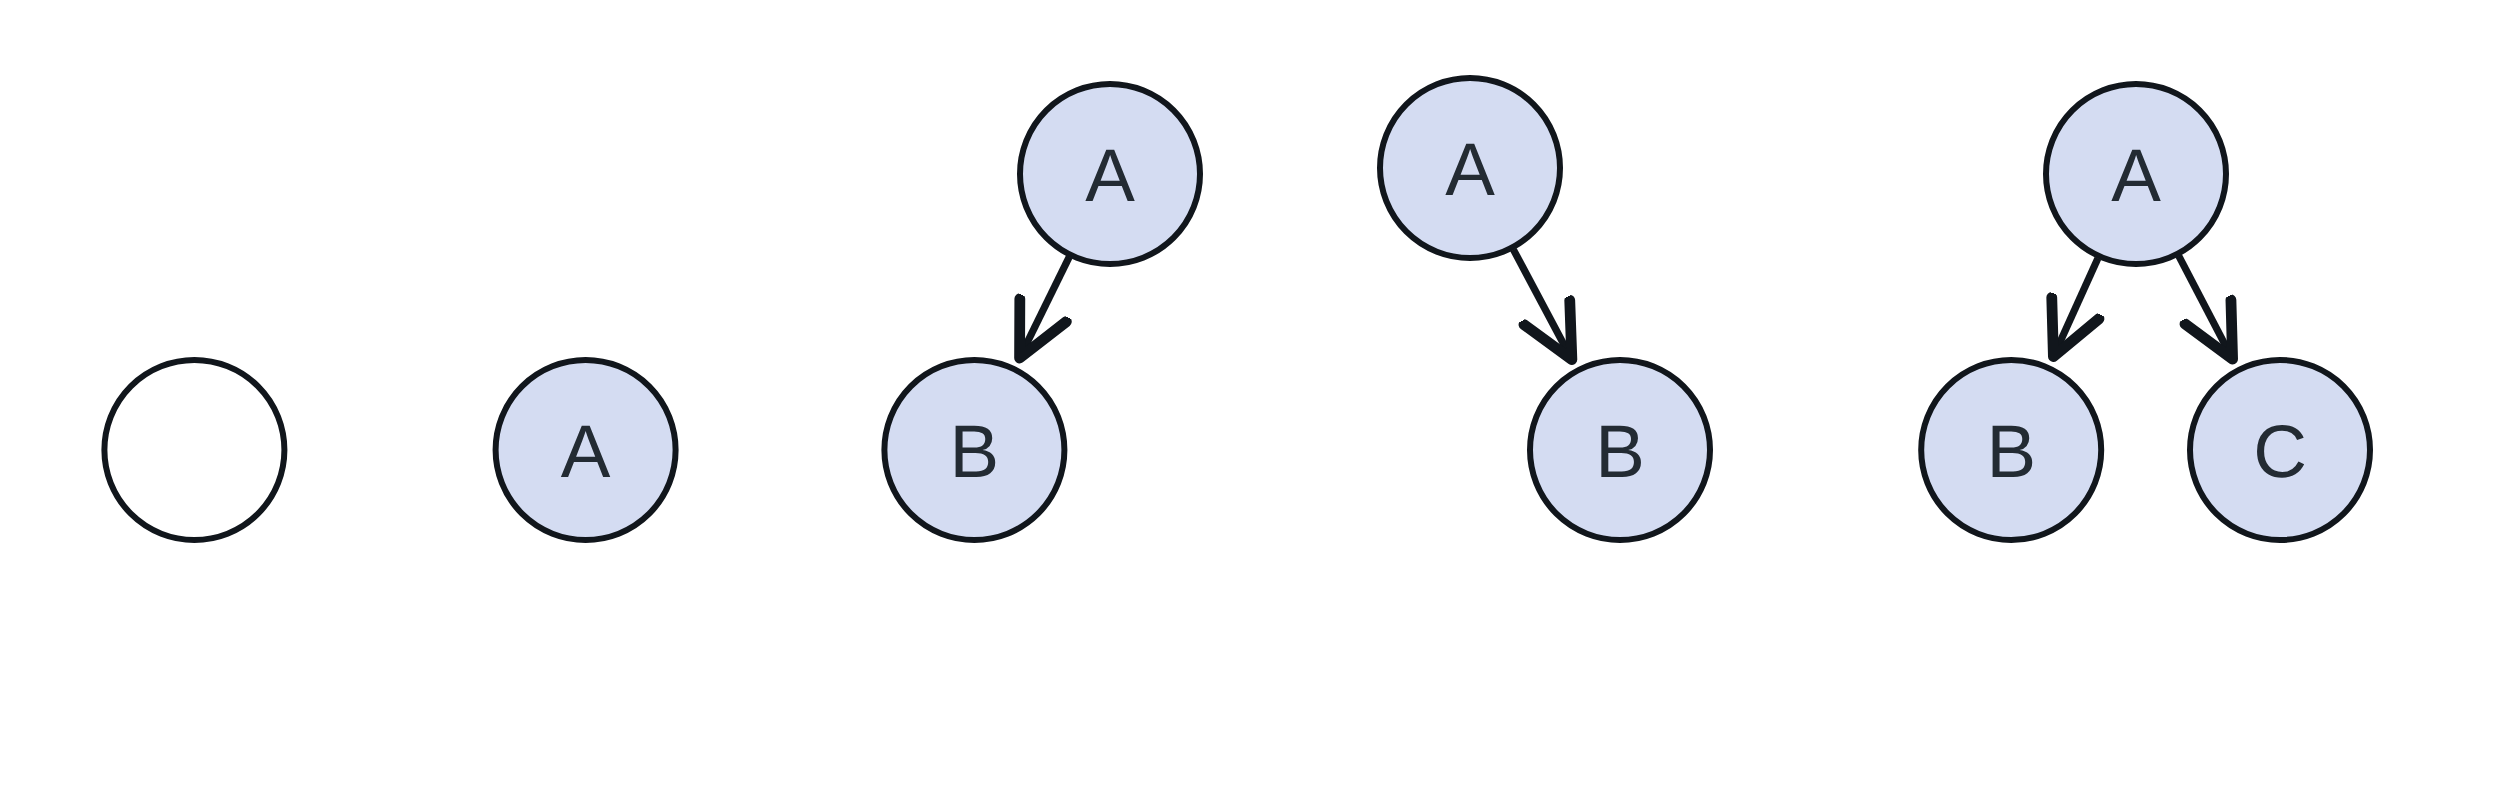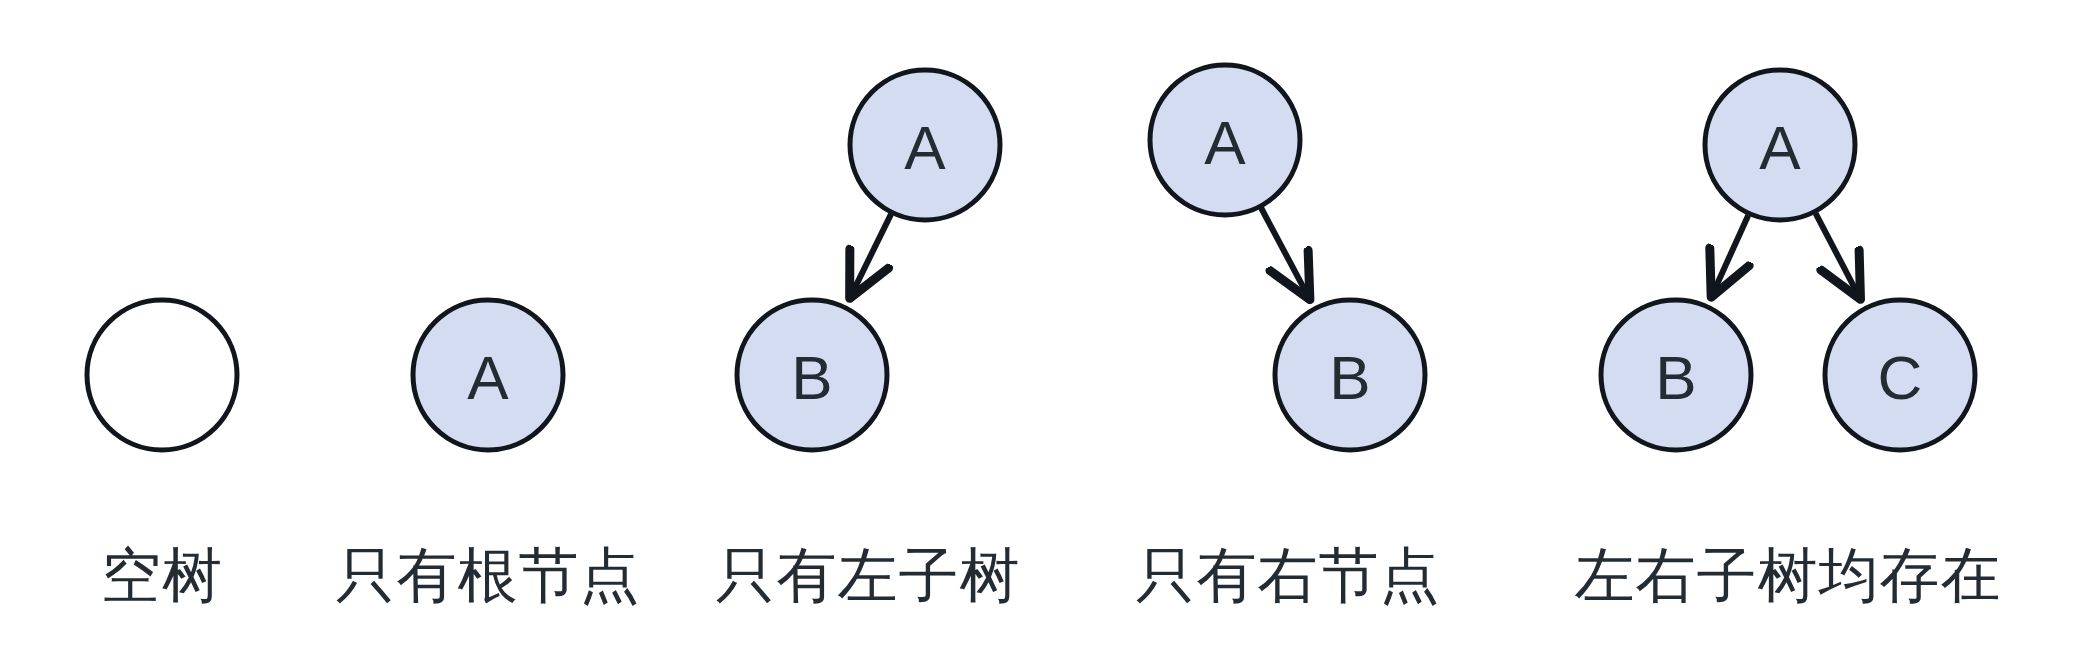--- a/index.html
+++ b/index.html
@@ -97,21 +97,14 @@
         <text x="1350" y="377" class="node-label">B</text>
         <circle cx="1780" cy="145" r="75" fill="#d4dcf2" class="node-circle"></circle>
         <text x="1780" y="147" class="node-label">A</text>
         <circle cx="1676" cy="375" r="75" fill="#d4dcf2" class="node-circle"></circle>
         <text x="1676" y="377" class="node-label">B</text>
         <circle cx="1900" cy="375" r="75" fill="#d4dcf2" class="node-circle"></circle>
         <text x="1900" y="377" class="node-label">C</text>
       </g>
   </svg>
 
-  <div class="caption-row">
-      <div class="caption" style="left: 162px;">空树</div>
-      <div class="caption" style="left: 488px;">只有根节点</div>
-      <div class="caption" style="left: 868px;">只有左子树</div>
-      <div class="caption" style="left: 1288px;">只有右节点</div>
-      <div class="caption" style="left: 1788px;">左右子树均存在</div>
-    </div>
 
 </div>
 
 </body></html>

